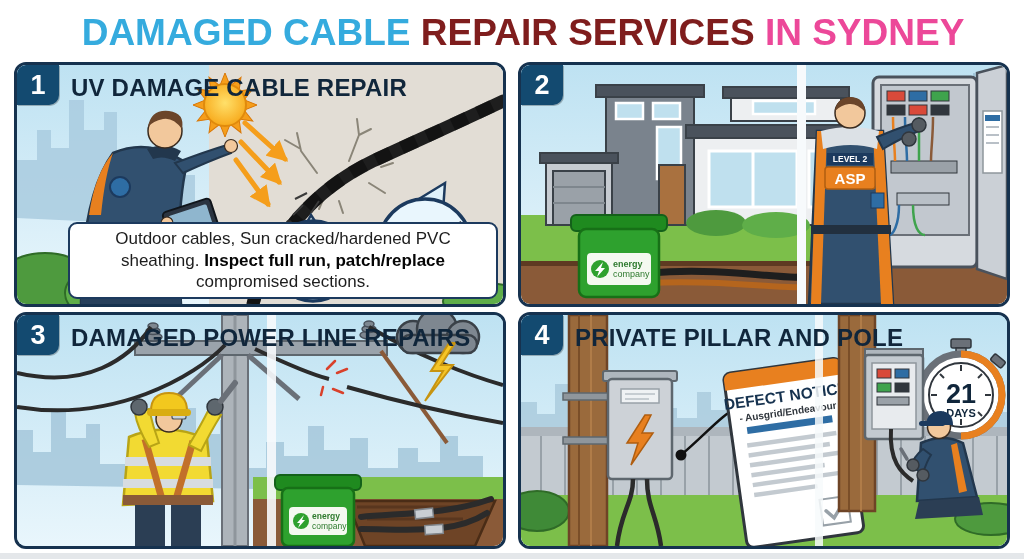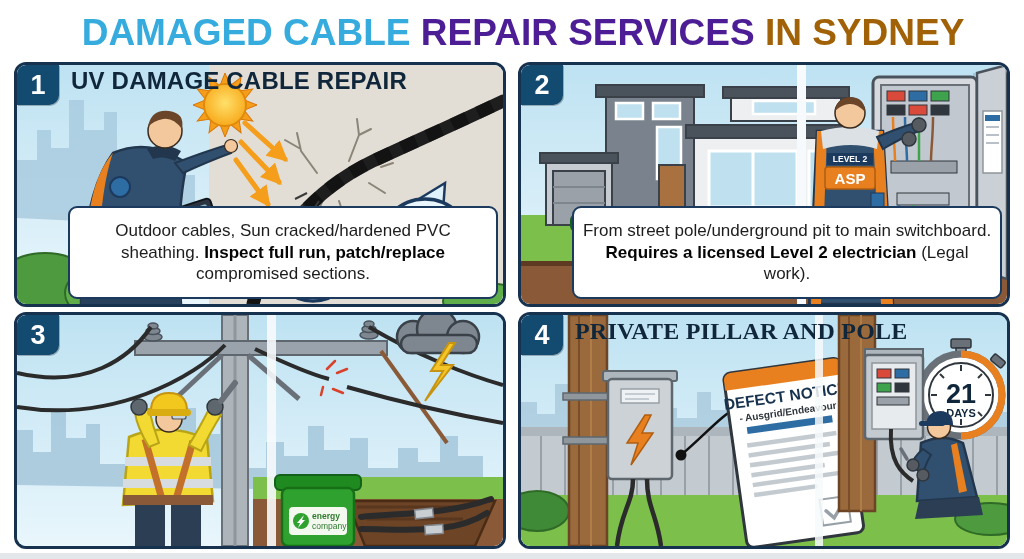--- a/index.html
+++ b/index.html
@@ -1,34 +1,34 @@
 <!DOCTYPE html>
 <html><head>
 <meta charset="utf-8">
 <style>
   html,body{margin:0;padding:0;background:#fff;}
   body{width:1024px;height:559px;overflow:hidden;font-family:"Liberation Sans",sans-serif;}
   .page{position:relative;width:1024px;height:559px;background:#fff;}
   .main-title{position:absolute;top:12px;left:0;width:100%;text-align:center;
     font-size:37px;font-weight:bold;letter-spacing:0px;white-space:nowrap;}
-  .t-blue{color:#35ABDE;margin-left:22px;} .t-orange{color:#4c1d95;} .t-navy{color:#a16207;}
+  .t-blue{color:#35ABDE;margin-left:22px;} .t-orange{color:#7f1d1d;} .t-navy{color:#ec4899;}
   .grid{position:absolute;top:62px;left:14px;width:996px;height:487px;display:grid;
     grid-template-columns:492px 492px;grid-template-rows:245px 237px;column-gap:12px;row-gap:5px;}
   .panel{position:relative;border:3px solid #16324F;border-radius:12px;overflow:hidden;
     background:#CDE9F5;box-sizing:border-box;}
   .illu{position:absolute;left:0;top:0;width:100%;height:100%;display:block;}
   .panel-header{position:absolute;top:0;left:0;display:flex;align-items:flex-start;column-gap:12px;width:100%;}
   .num-badge{flex:0 0 auto;width:42px;height:40px;background:#134A70;color:#fff;font-size:27px;
     font-weight:bold;display:flex;align-items:center;justify-content:center;
     border-radius:8px 0 10px 0;box-shadow:1px 1px 0 rgba(0,0,0,.25);}
-  .panel-title{color:#10263B;font-size:24px;font-weight:bold;line-height:1.12;padding-top:3px;
+  .panel-title{color:#10263B;font-size:24px;font-weight:bold;line-height:1.12;padding-top:10px;
     letter-spacing:.2px;white-space:nowrap;text-align:center;}
-  .panel-title.two-line{white-space:normal;font-family:Liberation Serif, serif;}
+  .panel-title.two-line{white-space:normal;}
   .caption{position:absolute;left:5px;right:5px;bottom:5px;background:#fff;border:2px solid #1C3A5E;
-    border-radius:9px;padding:12px 8px;text-align:center;font-size:17px;line-height:1.28;color:#1d1d1d;margin-left:46px;}
+    border-radius:9px;padding:4px 8px;text-align:center;font-size:17px;line-height:1.28;color:#1d1d1d;margin-left:46px;}
   .caption .b{font-weight:bold;color:#050505;}
   .bottom-strip{position:absolute;left:0;bottom:0;width:1024px;height:6px;background:#E4E7EA;}
   svg text{font-family:"Liberation Sans",sans-serif;}
 </style>
 </head>
 <body>
 
 <div class="page">
 
   <div class="main-title">
@@ -271,23 +271,20 @@
           <rect x="350" y="128" width="13" height="15" fill="#2E6DA4" stroke="#1C3A5E"></rect>
           <path d="M356,72 Q380,62 394,58 L398,66 Q382,72 362,84 z" fill="#31506F" stroke="#22374D" stroke-width="2"></path>
           <circle cx="398" cy="60" r="7" fill="#555B61" stroke="#30363D" stroke-width="1.5"></circle>
           <circle cx="388" cy="74" r="7" fill="#555B61" stroke="#30363D" stroke-width="1.5"></circle>
           <rect x="290" y="160" width="80" height="9" fill="#22303F"></rect>
         </g>
       </svg>
       <div class="panel-header">
         <div class="num-badge">2</div>
       </div>
-      <div class="caption">
-        <span>From street pole/underground pit to main switchboard. </span><span class="b">Requires a licensed Level 2 electrician</span><span> (Legal work).</span>
-      </div>
     </div>
 
     <div class="panel">
       <svg class="illu" viewBox="0 0 486 231" preserveAspectRatio="none">
         <defs>
           <linearGradient id="sky3" x1="0" y1="0" x2="0" y2="1">
             <stop offset="0" stop-color="#BEE2F2"></stop>
               <stop offset="1" stop-color="#E9F6FC"></stop>
           </linearGradient>
         </defs>
@@ -372,20 +369,21 @@
         </g>
         <g fill="none" stroke-linecap="round">
           <path d="M344,202 C380,198 430,200 474,184" stroke="#2B2B2B" stroke-width="6"></path>
           <path d="M344,214 C390,214 436,220 470,198" stroke="#2B2B2B" stroke-width="6"></path>
           <rect x="398" y="194" width="18" height="9" fill="#C9CED3" stroke="#80868C" stroke-width="1.5" transform="rotate(-6 407 198)"></rect>
           <rect x="408" y="210" width="18" height="9" fill="#C9CED3" stroke="#80868C" stroke-width="1.5" transform="rotate(-4 417 214)"></rect>
         </g>
       </svg>
       <div class="panel-header">
         <div class="num-badge">3</div>
+        <div class="panel-title">DAMAGED POWER LINE REPAIRS</div>
       </div>
     </div>
 
     <div class="panel">
       <svg class="illu" viewBox="0 0 486 231" preserveAspectRatio="none">
         <defs>
           <linearGradient id="sky4" x1="0" y1="0" x2="0" y2="1">
             <stop offset="0" stop-color="#BEE2F2"></stop>
               <stop offset="1" stop-color="#E9F6FC"></stop>
           </linearGradient>

